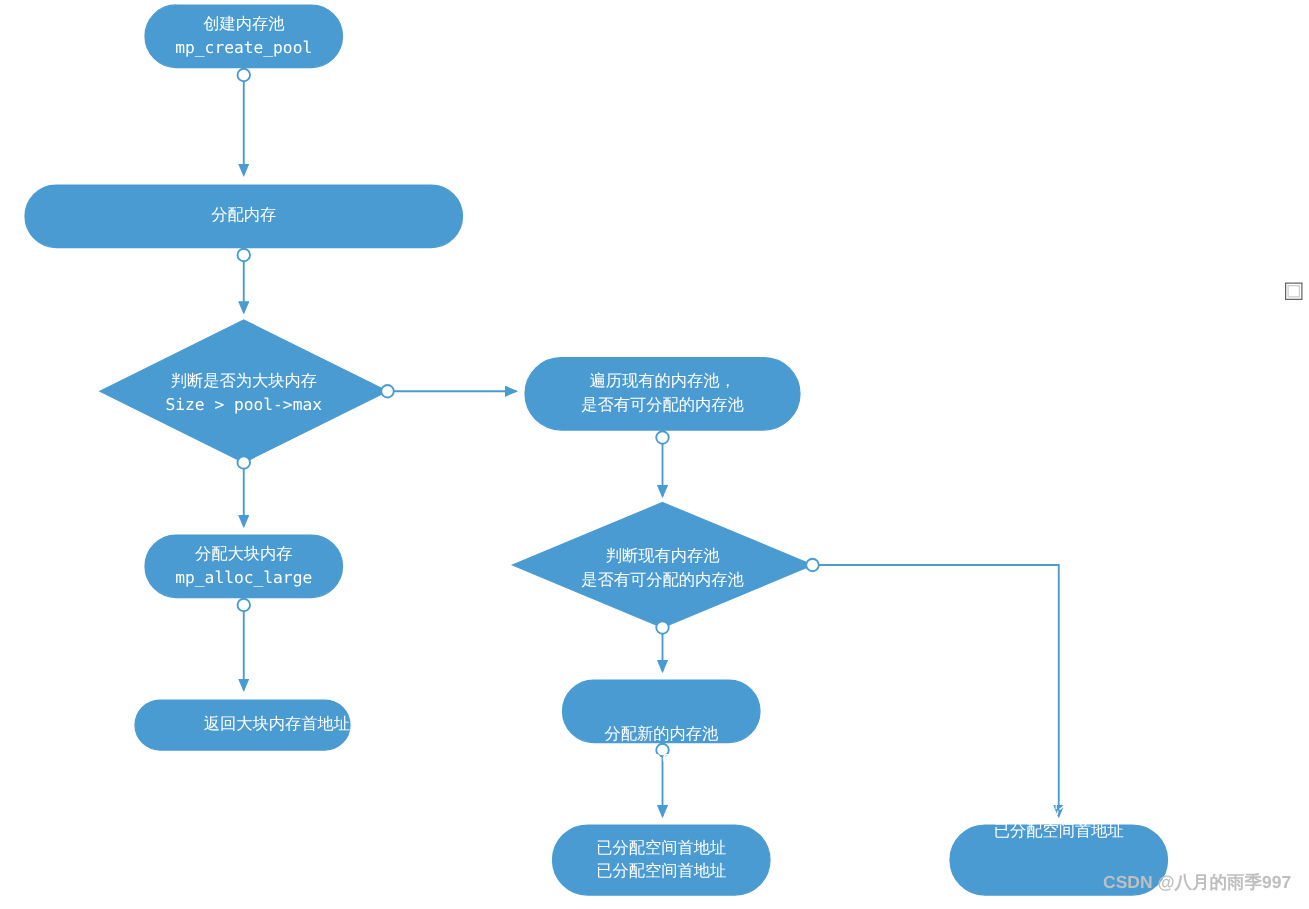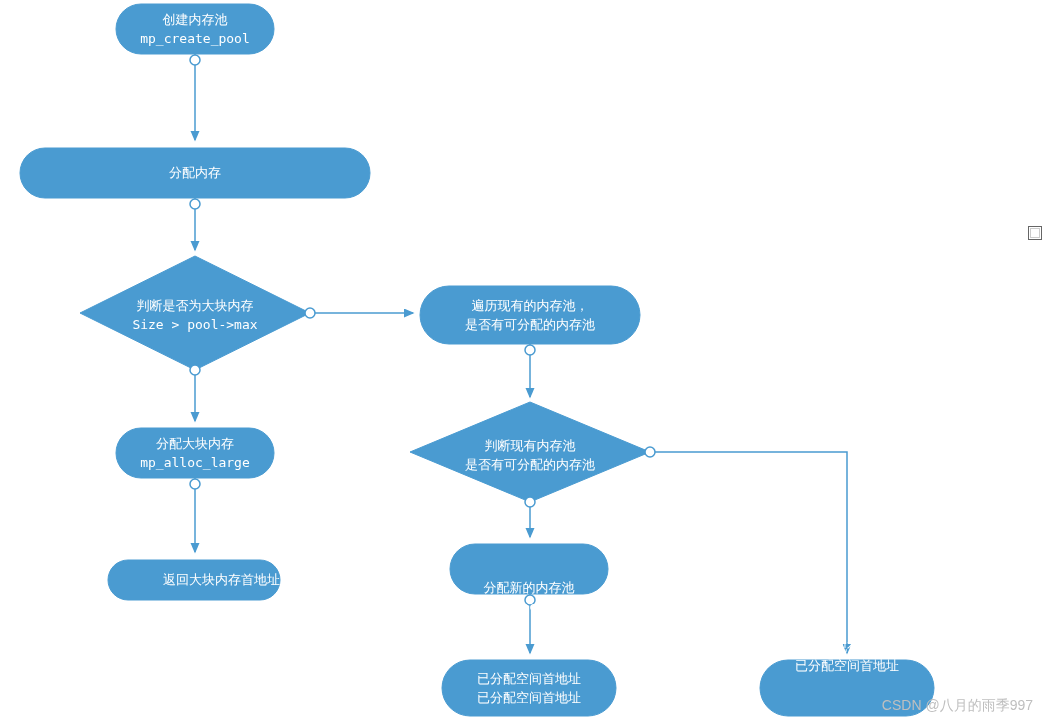--- a/index.html
+++ b/index.html
@@ -51,20 +51,21 @@
     justify-content: center;
     align-items: center;
     font-family: Consolas, "Microsoft YaHei", monospace;
   }
   .watermark {
     position: absolute;
     bottom: 12px;
     right: 14px;
     color: #bfbfbf;
     font-size: 14px;
+    font-weight: bold;
   }
   .handle {
     position: absolute;
     width: 12px;
     height: 12px;
     border: 1px solid #666;
     background: #fff;
   }
   .handle::before {
     content: "";

